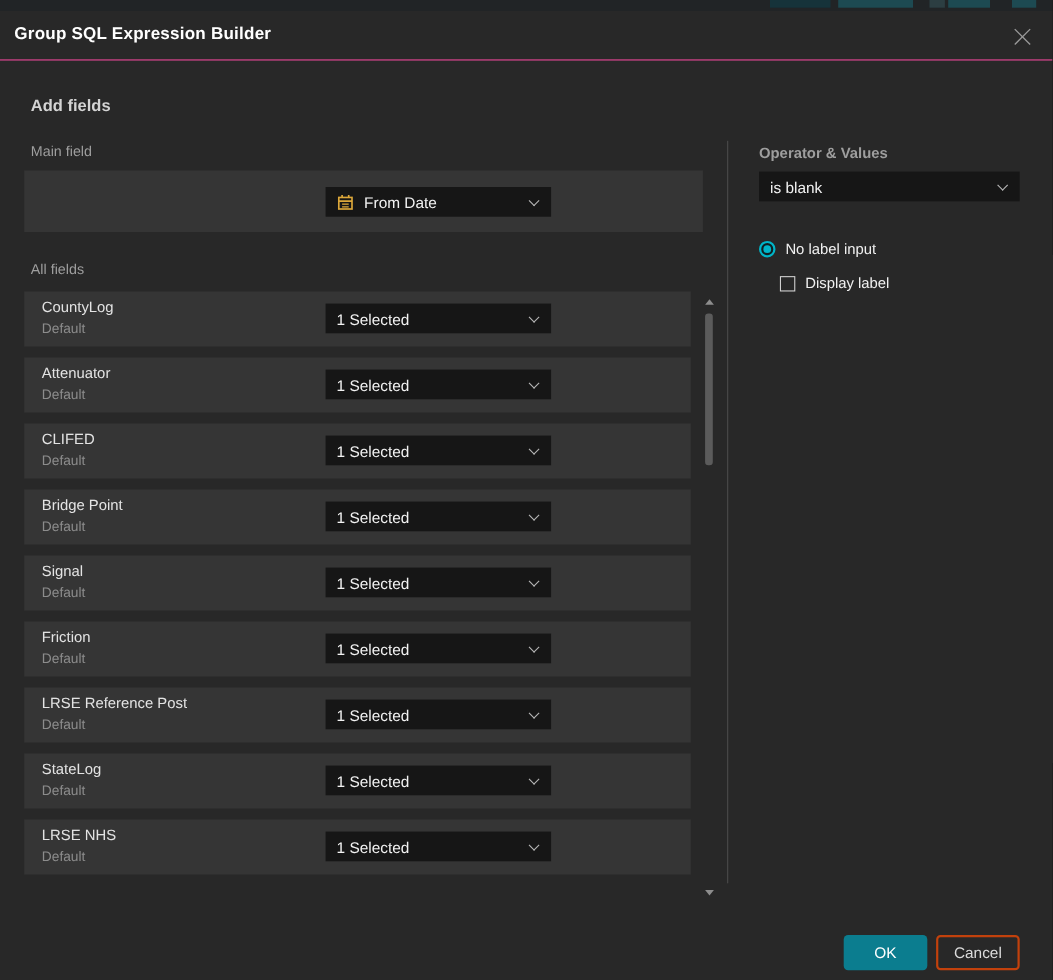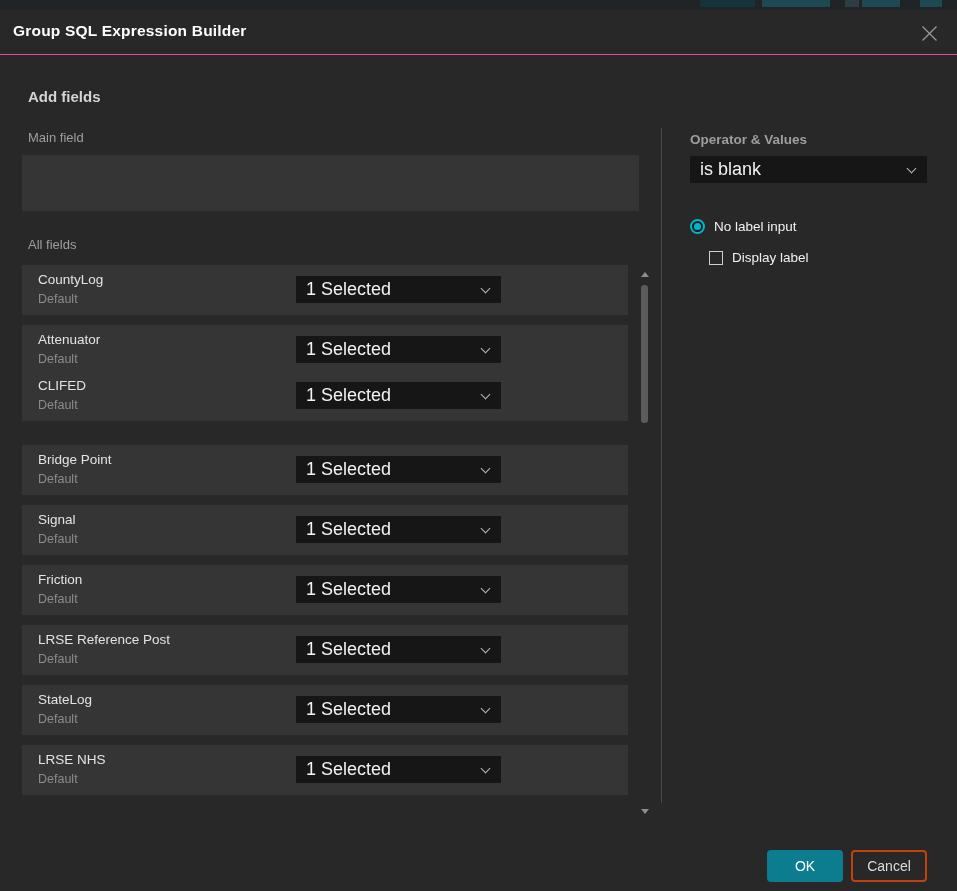--- a/index.html
+++ b/index.html
@@ -16,21 +16,21 @@
   .dialog-header { position:absolute; left:0; top:0; width:957px; height:45px; background:#282828; border-bottom:1px solid #ec4899; }
   .dialog-title { position:absolute; left:13px; top:12px; font-size:15.5px; font-weight:700; color:#ffffff; letter-spacing:.2px; }
   .close-btn { position:absolute; right:10px; top:5px; width:36px; height:36px; display:flex; align-items:center; justify-content:center; cursor:pointer; }
 
   .section-heading { position:absolute; left:28px; font-size:15px; font-weight:700; color:#d4d4d4; }
   .sub-label { position:absolute; left:28px; font-size:13px; font-weight:400; color:#9e9e9e; }
 
   .main-panel { position:absolute; left:22px; top:145px; width:617px; height:56px; background:#353535; }
 
   .dropdown { position:absolute; height:27px; background:#161616; display:flex; align-items:center; padding:0 10px; cursor:pointer; }
-  .dropdown .dd-text { color:#f2f2f2; font-size:18px; white-space:nowrap; }
+  .dropdown .dd-text { color:#f2f2f2; font-size:14px; white-space:nowrap; }
   .chev { position:absolute; right:12px; top:9px; width:7px; height:7px; border-right:1.6px solid #b8b8b8; border-bottom:1.6px solid #b8b8b8; transform:rotate(45deg); }
 
   .cal-icon { margin-right:9px; display:inline-flex; flex:0 0 auto; }
 
   
   .field-row { position:absolute; left:22px; width:606px; height:50px; background:#353535; }
   .field-name { position:absolute; left:16px; top:7px; font-size:13.5px; color:#e3e3e3; }
   .field-sub { position:absolute; left:16px; top:27px; font-size:12.5px; color:#8c8c8c; }
   .row-dd { left:274px; top:11px; width:205px; }
 
@@ -83,20 +83,34 @@
           <line x1="15.5" y1="1.5" x2="1.5" y2="15.5" stroke="#9a9a9a" stroke-width="1.2"></line>
         </svg>
       </div>
     </div>
 
     <div class="section-heading" style="top:78px;">Add fields</div>
 
     <div class="sub-label" style="top:120px;">Main field</div>
 
     <div class="main-panel">
+      <div class="dropdown" style="left:274px; top:15px; width:205px;">
+        <span class="cal-icon">
+          <svg width="16" height="16" viewBox="0 0 16 16">
+            <rect x="2" y="3.5" width="12" height="10.5" fill="none" stroke="#dda83a" stroke-width="1.5"></rect>
+            <line x1="2" y1="6.8" x2="14" y2="6.8" stroke="#dda83a" stroke-width="1.5"></line>
+            <line x1="5" y1="9.6" x2="11" y2="9.6" stroke="#dda83a" stroke-width="1.2"></line>
+            <line x1="5" y1="12" x2="11" y2="12" stroke="#dda83a" stroke-width="1.2"></line>
+            <line x1="5" y1="1.3" x2="5" y2="3.5" stroke="#dda83a" stroke-width="1.5"></line>
+            <line x1="11" y1="1.3" x2="11" y2="3.5" stroke="#dda83a" stroke-width="1.5"></line>
+          </svg>
+        </span>
+        <span class="dd-text">From Date</span>
+        <span class="chev"></span>
+      </div>
     </div>
 
     <div class="sub-label" style="top:227px;">All fields</div>
 
     <div class="field-row" style="top:255px;">
       <div class="field-name">CountyLog</div>
       <div class="field-sub">Default</div>
       <div class="dropdown row-dd">
         <span class="dd-text">1 Selected</span>
         <span class="chev"></span>
@@ -105,21 +119,21 @@
 
     <div class="field-row" style="top:315px;">
       <div class="field-name">Attenuator</div>
       <div class="field-sub">Default</div>
       <div class="dropdown row-dd">
         <span class="dd-text">1 Selected</span>
         <span class="chev"></span>
       </div>
     </div>
 
-    <div class="field-row" style="top:361px;text-align:center;">
+    <div class="field-row" style="top:375px;text-align:center;">
       <div class="field-name">CLIFED</div>
       <div class="field-sub">Default</div>
       <div class="dropdown row-dd">
         <span class="dd-text">1 Selected</span>
         <span class="chev"></span>
       </div>
     </div>
 
     <div class="field-row" style="top:435px;">
       <div class="field-name">Bridge Point</div>

